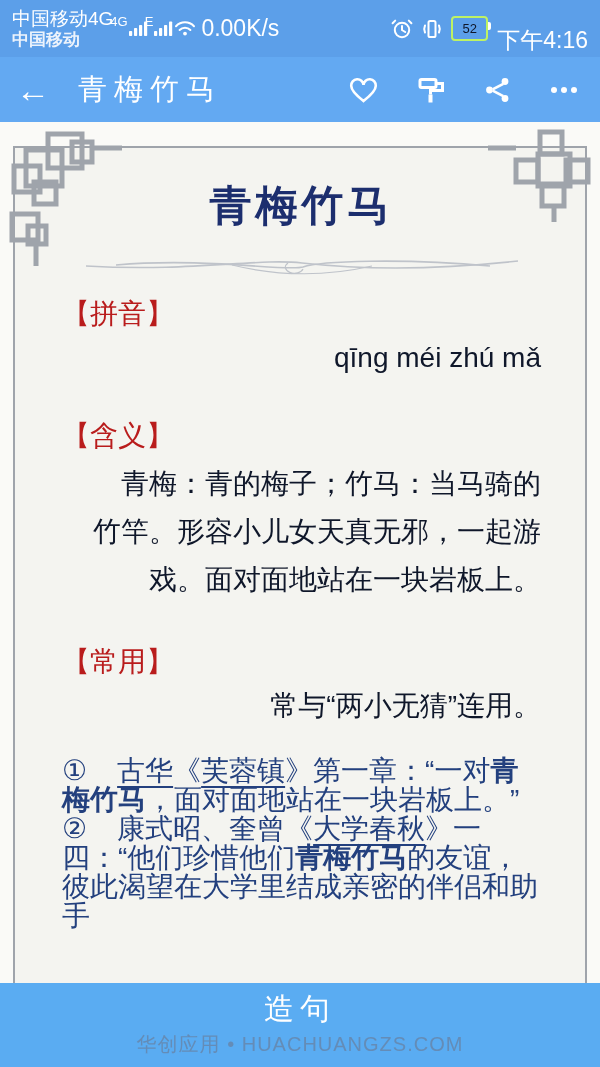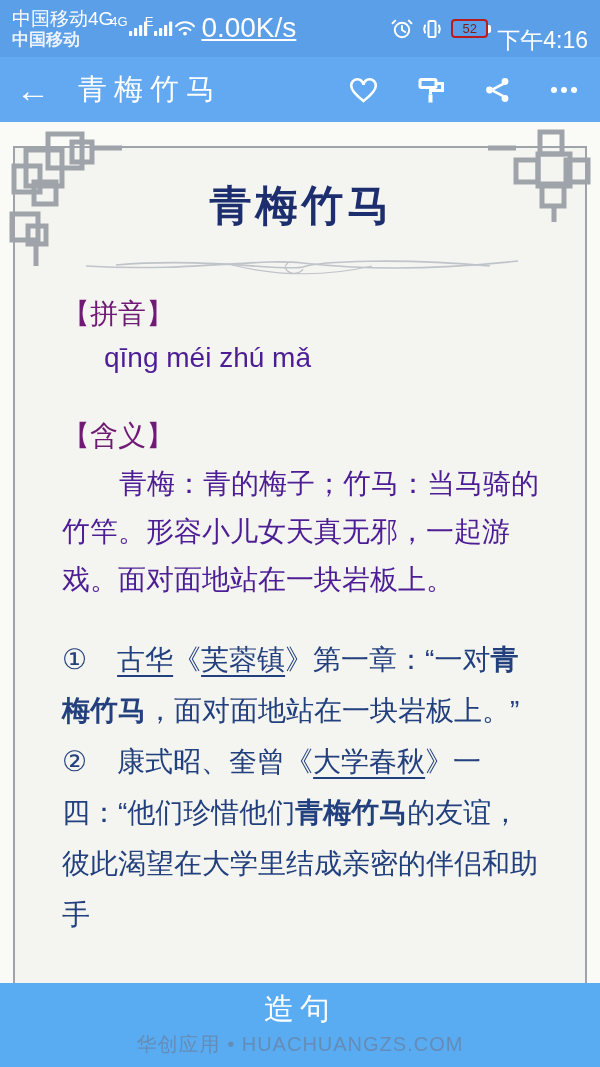--- a/index.html
+++ b/index.html
@@ -9,25 +9,25 @@
 
   
   .statusbar{ height:57px; background:#5C9FE9; color:#fff;
     display:flex; justify-content:space-between; align-items:center; padding:0 12px; }
   .sb-left{ display:flex; align-items:center; gap:1px; }
   .carrier{ display:flex; flex-direction:column; line-height:1.15; }
   .carrier .l1{ font-size:19px; }
   .carrier .l2{ font-size:17px; color:#ecf3fc;font-weight:bold; }
   .netbadge{ font-size:13px; align-self:flex-start; margin:6px 0 18px -4px; }
   .bars, .wifi, .alarm, .vib{ display:inline-flex; }
-  .speed{ font-size:28px; margin-left:4px;text-decoration:underline; }
+  .speed{ font-size:23px; margin-left:4px; }
   .sb-right{ display:flex; align-items:center; gap:9px; }
-  .battery{ position:relative; width:37px; height:19px; border:2px solid #b91c1c;
+  .battery{ position:relative; width:37px; height:25px; border:2px solid #bef264;
     border-radius:4px; font-size:13px; display:flex; align-items:center;
-    justify-content:center; color:#7f1d1d; }
+    justify-content:center; color:#0f172a; }
   .battery:after{ content:""; position:absolute; right:-5px; top:4px; width:3px;
     height:8px; background:#fff; border-radius:0 2px 2px 0; }
   .sb-time{ font-size:23px;margin-top:23px; }
 
   
   .appbar{ height:65px; background:#63A9F2; color:#fff; display:flex;
     align-items:center; padding:0 16px; }
   .back-btn{ font-size:34px; width:46px; line-height:1; cursor:pointer; }
   .appbar-title{ font-size:29px; letter-spacing:7px; margin-left:16px; }
   .appbar-actions{ margin-left:auto; display:flex; align-items:center; gap:39px;
@@ -40,28 +40,28 @@
   .card-inner{ padding:0 44px 0 47px; }
   .corner{ position:absolute; z-index:3; pointer-events:none; }
   .corner-tl{ left:2px; top:126px; }
   .corner-tr{ right:2px; top:126px; transform:scaleX(-1); }
 
   .card-title{ text-align:center; font-size:42px; font-weight:bold;
     color:#1C2E6E; letter-spacing:4px; margin-top:30px; }
   .divider-wrap{ text-align:center; margin-top:16px; height:28px; }
 
   .sec{ margin-top:40px; }
-  .sec-label{ font-size:28px; color:#701a75; line-height:36px; }
-  .sec-text{ font-size:28px; color:#4c1d95; margin-top:6px; }
+  .sec-label{ font-size:28px; color:#b91c1c; line-height:36px; }
+  .sec-text{ font-size:28px; color:#0f172a; margin-top:6px;text-align:right; }
   .lh40{ line-height:40px; } .lh48{ line-height:48px; }
   .indent-line{ padding-left:42px; }
   .indent-para{ text-indent:57px; }
 
   .sec-examples{ margin-top:30px; }
-  .example{ font-size:28px; color:#23407E; line-height:51px; }
+  .example{ font-size:28px; color:#23407E; line-height:29px; }
   .example.first{ margin-top:6px; }
   .ex-num{ display:inline-block; margin-right:30px; }
   .u{ text-decoration:underline; text-underline-offset:6px; cursor:pointer; }
   .b{ font-weight:bold; }
 
   
   .bottombar{ position:absolute; left:0; right:0; bottom:0; height:84px;
     background:#5AACF2; z-index:10; text-align:center; }
   .zaoju{ display:inline-block; margin-top:6px; color:#fff; font-size:30px;
     letter-spacing:6px; cursor:pointer; }
@@ -208,20 +208,24 @@
       <div class="sec" style="margin-top:18px">
         <div class="sec-label">【拼音】</div>
         <div class="sec-text lh40 indent-line">qīng méi zhú mǎ</div>
       </div>
 
       <div class="sec">
         <div class="sec-label">【含义】</div>
         <div class="sec-text lh48 indent-para">青梅：青的梅子；竹马：当马骑的竹竿。形容小儿女天真无邪，一起游戏。面对面地站在一块岩板上。</div>
       </div>
 
+      <div class="sec">
+        <div class="sec-label">【常用】</div>
+        <div class="sec-text lh40 indent-line">常与“两小无猜”连用。</div>
+      </div>
 
       <div class="sec sec-examples">
 
         <p class="example first">
           <span class="ex-num">①</span><span class="u">古华</span><span>《</span><span class="u">芙蓉镇</span><span>》第一章：“一对</span><span class="b">青梅竹马</span><span>，面对面地站在一块岩板上。”</span>
         </p>
 
         <p class="example">
           <span class="ex-num">②</span><span>康式昭、奎曾</span><span>《</span><span class="u">大学春秋</span><span>》一四：“他们珍惜他们</span><span class="b">青梅竹马</span><span>的友谊，</span><span>彼此渴望在大学里结成亲密的伴侣和助手</span>
         </p>

